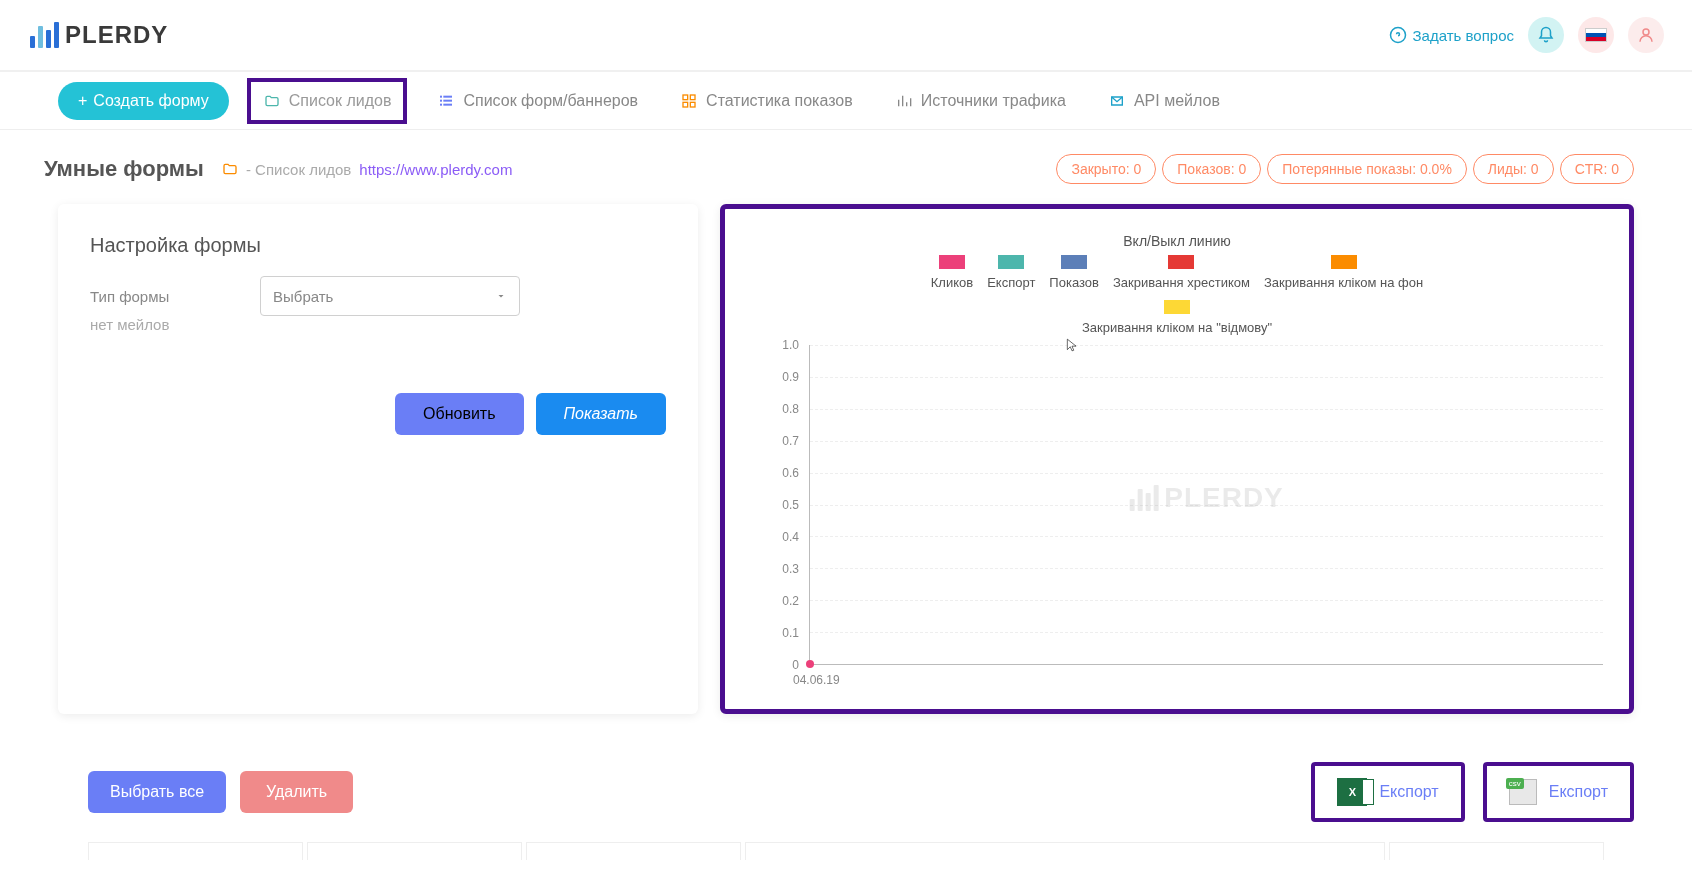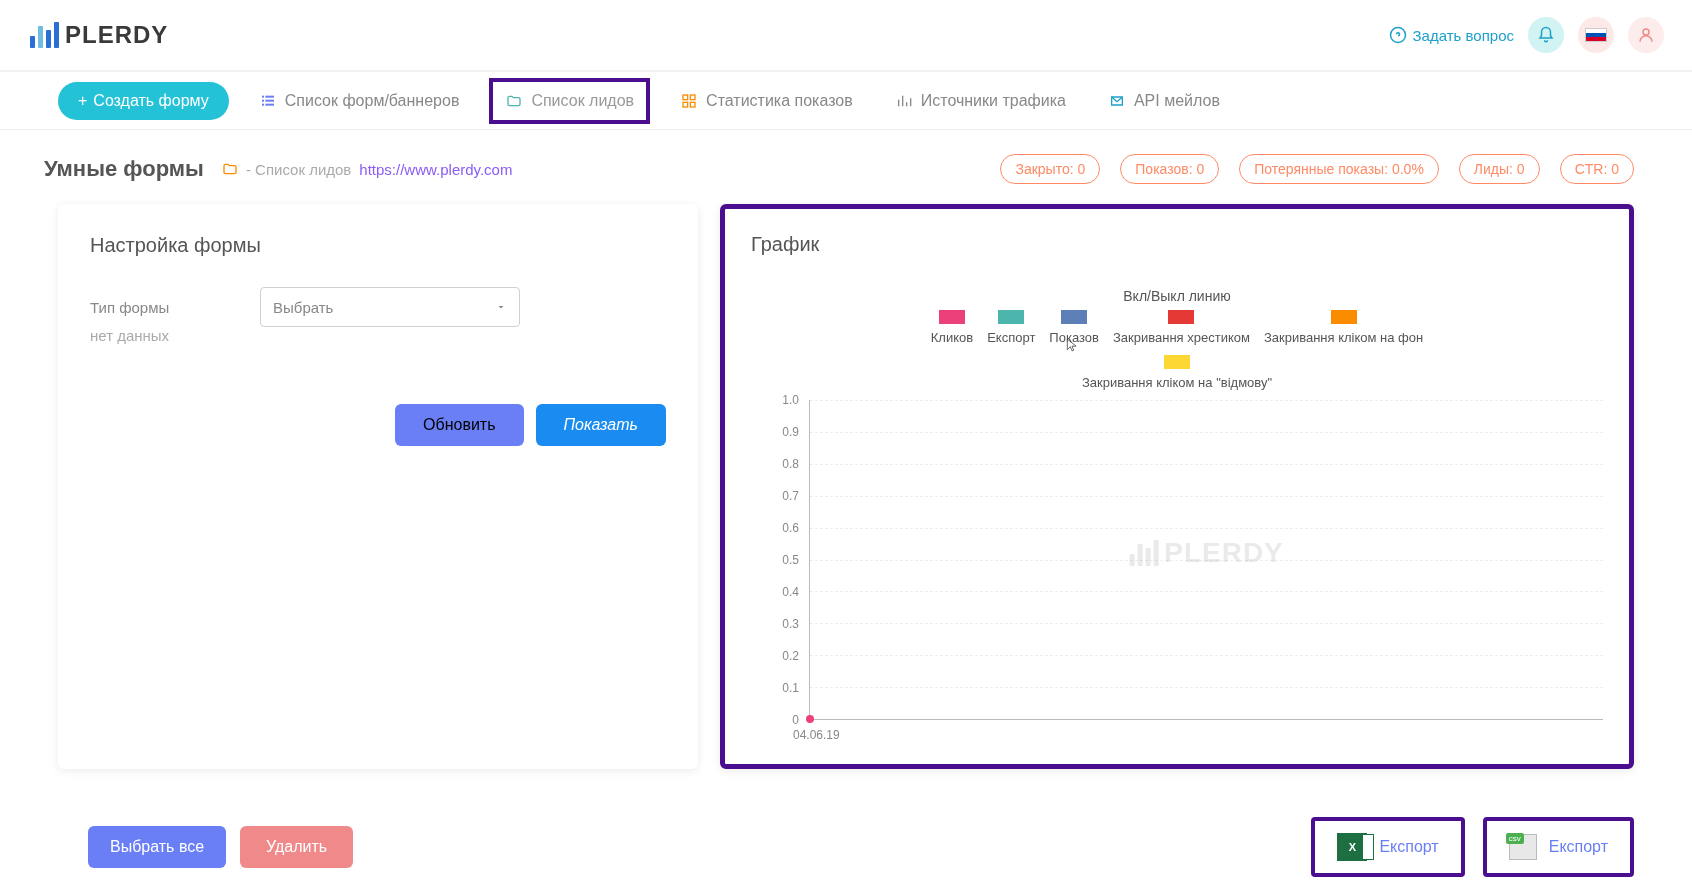--- a/index.html
+++ b/index.html
@@ -29,28 +29,28 @@
 .tab-item { display: flex; align-items: center; gap: 8px; color: #888; font-size: 16px; cursor: pointer; padding: 10px 12px; }
 .tab-item.highlighted { border: 4px solid #4a0e8f; color: #999; }
 .tab-icon { width: 18px; height: 18px; display: flex; align-items: center; justify-content: center; }
 
 
 .page-row { display: flex; align-items: center; justify-content: space-between; padding: 24px 58px 12px 44px; }
 .page-left { display: flex; align-items: center; gap: 18px; }
 .page-title { font-size: 22px; color: #555; }
 .breadcrumb { display: flex; align-items: center; gap: 8px; color: #aaa; font-size: 15px; }
 .bc-url { color: #8b5cf6; font-size: 15px; }
-.stats-pills { display: flex; gap: 20px; }
+.stats-pills { display: flex; gap: 6px; }
 .pill { border: 1px solid #ff8a65; color: #ff8a65; border-radius: 18px; padding: 6px 14px; font-size: 14px; }
 
 
 .main { display: flex; gap: 22px; padding: 8px 58px 0 58px; }
 .panel { background: #fff; border-radius: 6px; box-shadow: 0 2px 10px rgba(0,0,0,0.08); }
 .panel-settings { width: 640px; padding: 30px 32px 40px 32px; }
-.panel-title { font-size: 20px; color: #555; margin-bottom: 30px; }
+.panel-title { font-size: 20px; color: #555; margin-bottom: 19px; }
 .form-row { display: flex; align-items: center; gap: 50px; }
 .form-label { font-size: 15px; color: #888; width: 120px; }
 .select { width: 260px; height: 40px; border: 1px solid #d0d0d0; border-radius: 4px; padding: 0 12px; display: flex; align-items: center; justify-content: space-between; color: #888; font-size: 15px; cursor: pointer; }
 .no-data { color: #aaa; font-size: 15px; margin-bottom: 60px; }
 .btn-row { display: flex; justify-content: flex-end; gap: 12px; }
 .btn-primary-light { background: #6a7ef6; color: #000000; padding: 12px 28px; border-radius: 6px; font-size: 16px; cursor: pointer; }
 .btn-primary { background: #1a8bf0; color: #fff; padding: 12px 28px; border-radius: 6px; font-size: 16px; font-style: italic; cursor: pointer; }
 
 .panel-chart { flex: 1; border: 5px solid #4a0e8f; padding: 24px 26px; position: relative; }
 .chart-title { font-size: 20px; color: #555; margin-bottom: 32px; }
@@ -125,40 +125,40 @@
         </svg>
     </div>
   </div>
 </div>
 
 <div class="tabs-row">
   <div class="create-btn">
     <span>+</span>
     <span>Создать форму</span>
   </div>
+  <div class="tab-item highlighted">
+    <span class="tab-icon">
+      <svg width="16" height="16" viewBox="0 0 24 24" fill="none" stroke="#4db6ac" stroke-width="2">
+          <path d="M3 7a2 2 0 0 1 2-2h4l2 2h8a2 2 0 0 1 2 2v8a2 2 0 0 1-2 2H5a2 2 0 0 1-2-2z"></path>
+        </svg>
+    </span>
+    <span>Список лидов</span>
+  </div>
   <div class="tab-item">
     <span class="tab-icon">
       <svg width="16" height="16" viewBox="0 0 24 24" fill="#6a7ef6">
           <rect x="3" y="4" width="3" height="3"></rect>
           <rect x="8" y="4" width="13" height="3"></rect>
           <rect x="3" y="10" width="3" height="3"></rect>
           <rect x="8" y="10" width="13" height="3"></rect>
           <rect x="3" y="16" width="3" height="3"></rect>
           <rect x="8" y="16" width="13" height="3"></rect>
         </svg>
     </span>
     <span>Список форм/баннеров</span>
-  </div>
-  <div class="tab-item highlighted">
-    <span class="tab-icon">
-      <svg width="16" height="16" viewBox="0 0 24 24" fill="none" stroke="#4db6ac" stroke-width="2">
-          <path d="M3 7a2 2 0 0 1 2-2h4l2 2h8a2 2 0 0 1 2 2v8a2 2 0 0 1-2 2H5a2 2 0 0 1-2-2z"></path>
-        </svg>
-    </span>
-    <span>Список лидов</span>
   </div>
   <div class="tab-item">
     <span class="tab-icon">
       <svg width="16" height="16" viewBox="0 0 24 24" fill="none" stroke="#fb8c00" stroke-width="2">
           <rect x="3" y="3" width="7" height="7"></rect>
           <rect x="14" y="3" width="7" height="7"></rect>
           <rect x="3" y="14" width="7" height="7"></rect>
           <rect x="14" y="14" width="7" height="7"></rect>
         </svg>
     </span>
@@ -209,29 +209,28 @@
     <div class="panel-title">Настройка формы</div>
     <div class="form-row">
       <span class="form-label">Тип формы</span>
       <div class="select">
         <span>Выбрать</span>
         <svg width="12" height="12" viewBox="0 0 24 24" fill="#888">
             <path d="M7 10l5 5 5-5z"></path>
           </svg>
       </div>
     </div>
-    <div class="no-data">нет данных</div>
+    <div class="no-data">нет мейлов</div>
     <div class="btn-row">
       <div class="btn-primary-light">Обновить</div>
       <div class="btn-primary">Показать</div>
     </div>
   </div>
 
   <div class="panel panel-chart">
-    <div class="chart-title">График</div>
     <div class="legend-wrap">
       <div class="legend-toggle">Вкл/Выкл линию</div>
       <div class="legend-row">
         <div class="legend-item">
           <span class="swatch" style="background:#ec407a"></span>
           <span>Кликов</span>
         </div>
         <div class="legend-item">
           <span class="swatch" style="background:#4db6ac"></span>
           <span>Експорт</span>

